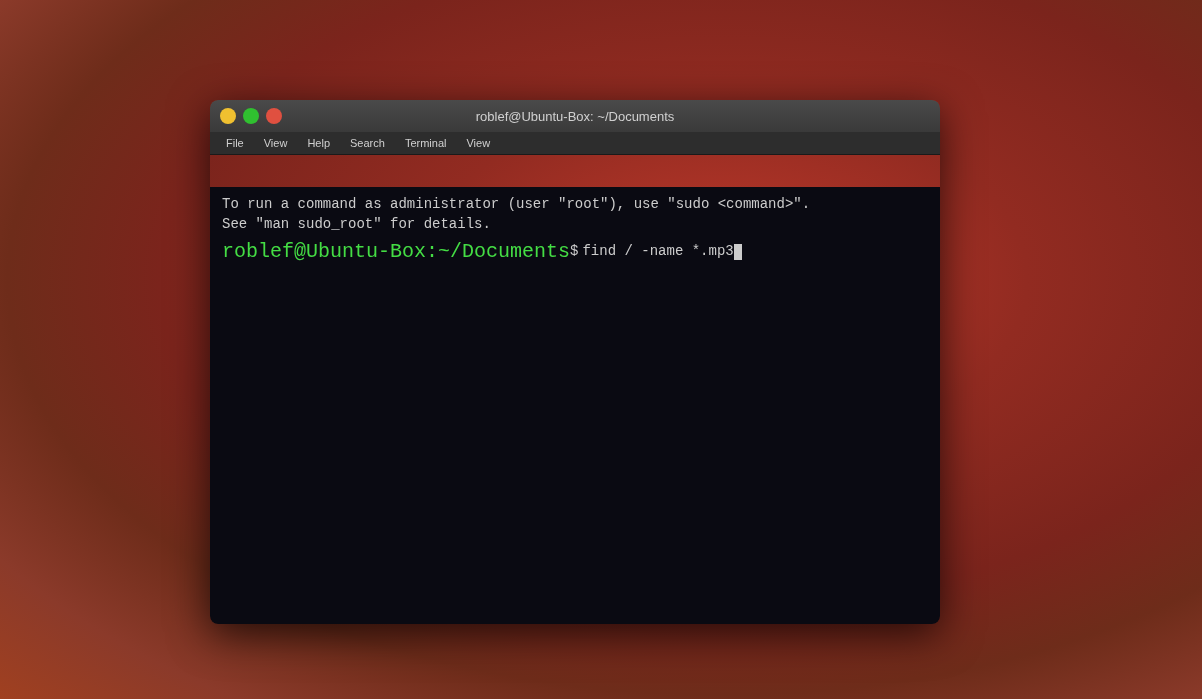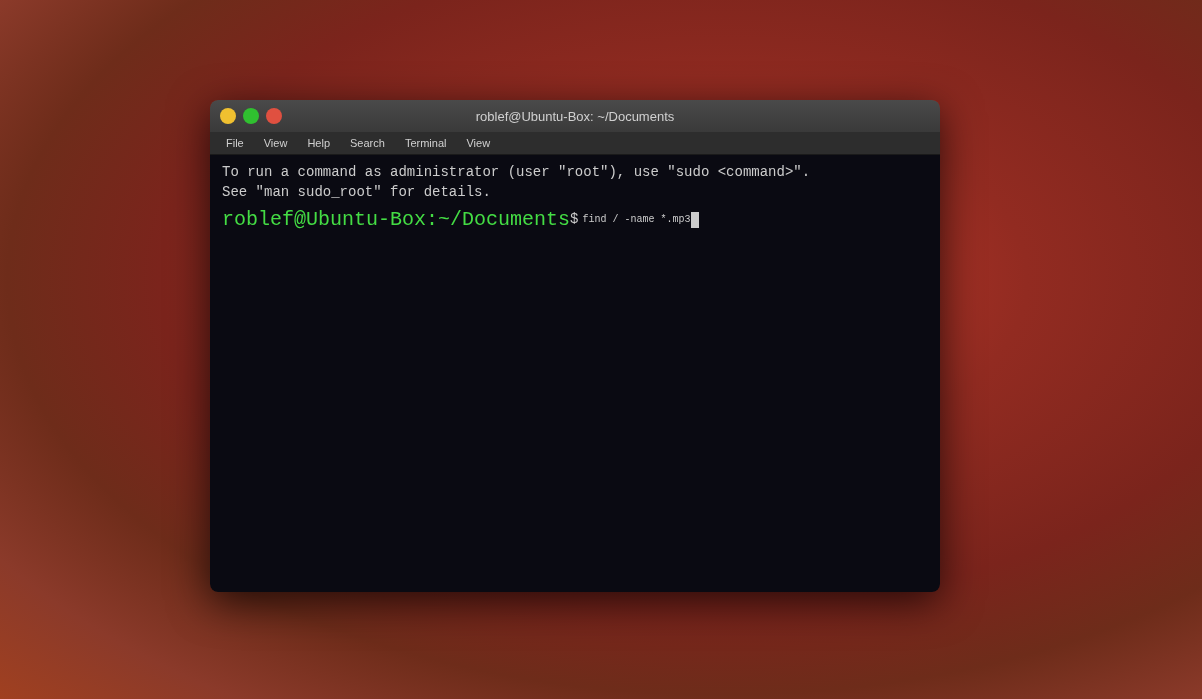--- a/index.html
+++ b/index.html
@@ -101,20 +101,21 @@
       background: #0e0e16;
       background: #10101a;
       background: #0c0c14;
       min-height: 430px;
       padding: 8px 12px;
       font-family: 'Courier New', Courier, monospace;
       font-size: 14px;
       line-height: 1.4;
       color: #d0d0d0;
       background-color: #0d0d1a;
+      margin-top: 32px;
     }
 
     .terminal-body {
       background-color: #111122;
     }
 
     
     .terminal-body {
       background-color: #0a0a12;
     }
@@ -139,21 +140,21 @@
     .prompt-dollar {
       color: #cccccc;
       font-family: 'Courier New', Courier, monospace;
       font-size: 14px;
       margin-right: 4px;
     }
 
     .prompt-command {
       color: #cccccc;
       font-family: 'Courier New', Courier, monospace;
-      font-size: 10px;
+      font-size: 14px;
     }
 
     .cursor {
       display: inline-block;
       width: 8px;
       height: 16px;
       background: #cccccc;
       vertical-align: middle;
       margin-left: 0px;
       animation: blink 1s step-end infinite;

